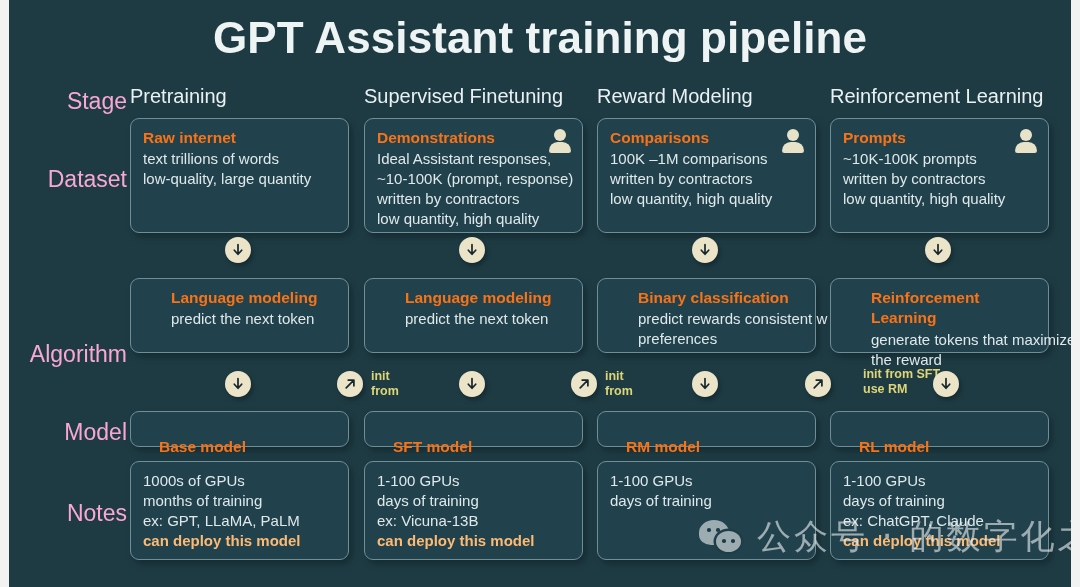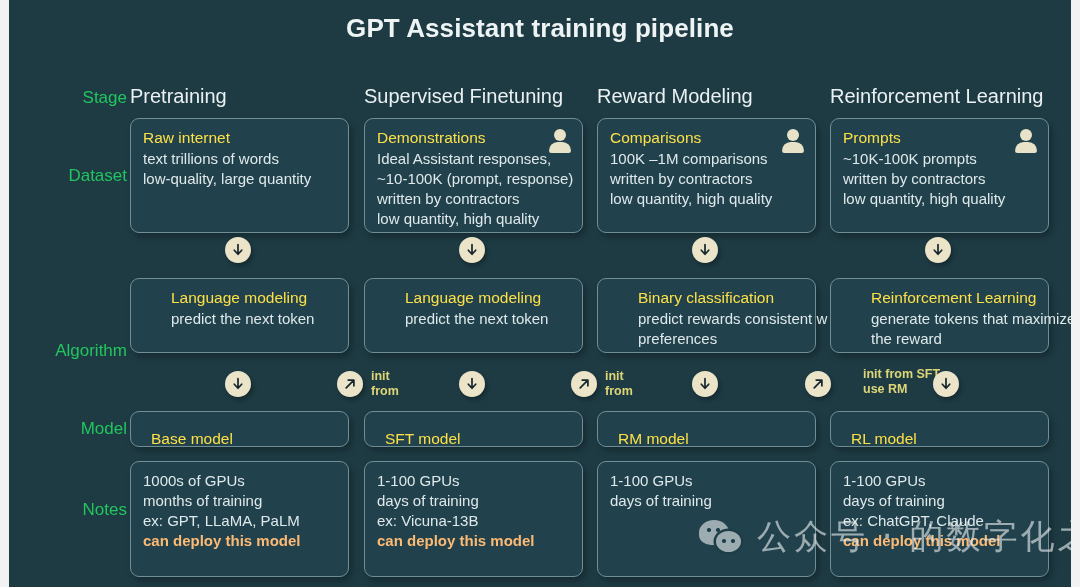--- a/index.html
+++ b/index.html
@@ -26,39 +26,39 @@
     overflow: hidden;
   }
 
   
   .title {
     position: absolute;
     left: 0;
     right: 0;
     top: 13px;
     text-align: center;
-    font-size: 26px;
+    font-size: 44px;
     font-weight: 700;
     color: #eef3f4;
     letter-spacing: 0.1px;
     white-space: nowrap;
   }
   .c1 { left: 121px; width: 219px; }
   .c2 { left: 355px; width: 219px; }
   .c3 { left: 588px; width: 219px; }
   .c4 { left: 821px; width: 219px; }
 
   
   .rowlabel {
     position: absolute;
     left: 6px;
     width: 112px;
     text-align: right;
-    color: #22c55e;
-    font-size: 17px;
+    color: #f9a8d4;
+    font-size: 23px;
     font-weight: 400;
     white-space: nowrap;
   }
 
   
   .colhead {
     position: absolute;
     top: 85px;
     text-align: left;
     color: #eaf1f2;
@@ -73,42 +73,42 @@
     box-sizing: border-box;
     background: #21424c;
     border: 1px solid #6f8e95;
     border-radius: 9px;
     box-shadow: 3px 4px 7px rgba(0,0,0,0.28);
     padding: 9px 11px 8px 12px;
     color: #e9eff0;
   }
   .card .hd {
     font-size: 15.5px;
-    font-weight: 400;
-    color: #fde047;
+    font-weight: 700;
+    color: #f97316;
     line-height: 1.32;
     margin-bottom: 1px;
   }
   .card .ln {
     font-size: 15px;
     font-weight: 400;
     color: #dfe8ea;
     line-height: 1.33;
     white-space: nowrap;
   }
   .card .ln.hl {
     color: #fdba74;
     font-weight: 700;
   }
 
   .row-dataset   { top: 118px; height: 115px; }
   .row-algorithm { top: 278px; height: 75px; padding-left: 40px;  }
   .row-model     { top: 411px; height: 36px;  }
-  .row-notes     { top: 461px; height: 116px;  }
-  .row-model .hd { margin: 8px; font-size: 15.5px; }
+  .row-notes     { top: 461px; height: 99px;  }
+  .row-model .hd { margin: 16px; font-size: 15.5px; }
 
   
   .person {
     position: absolute;
     right: 11px;
     top: 10px;
     width: 22px;
     height: 24px;
   }
   .person .head {

